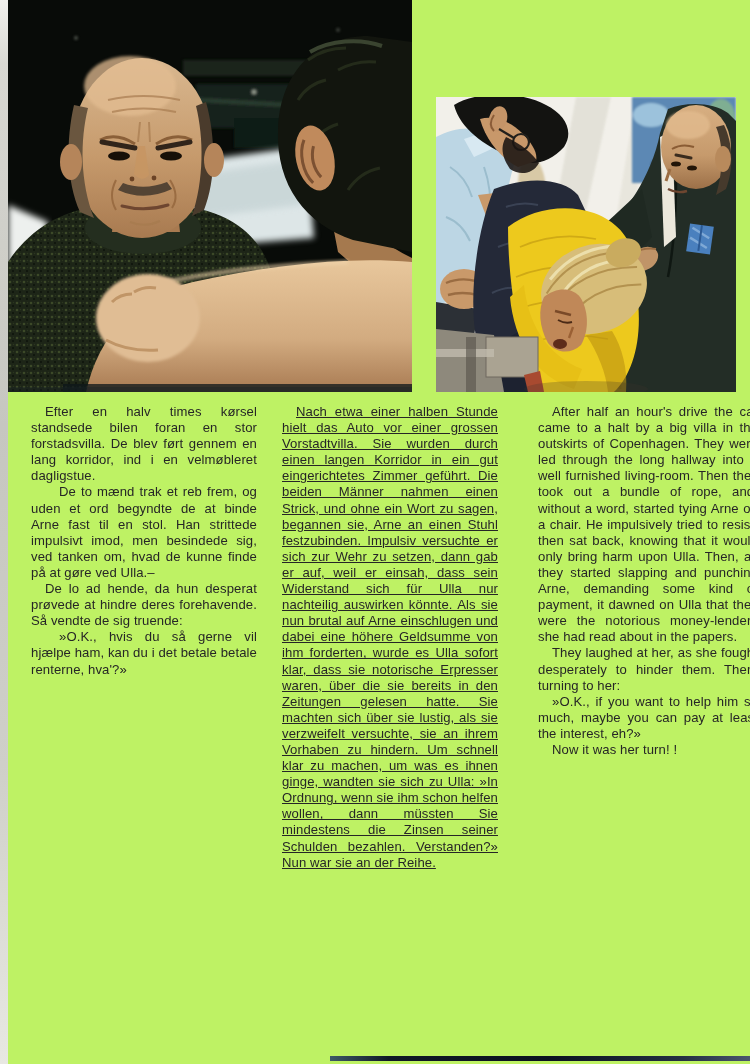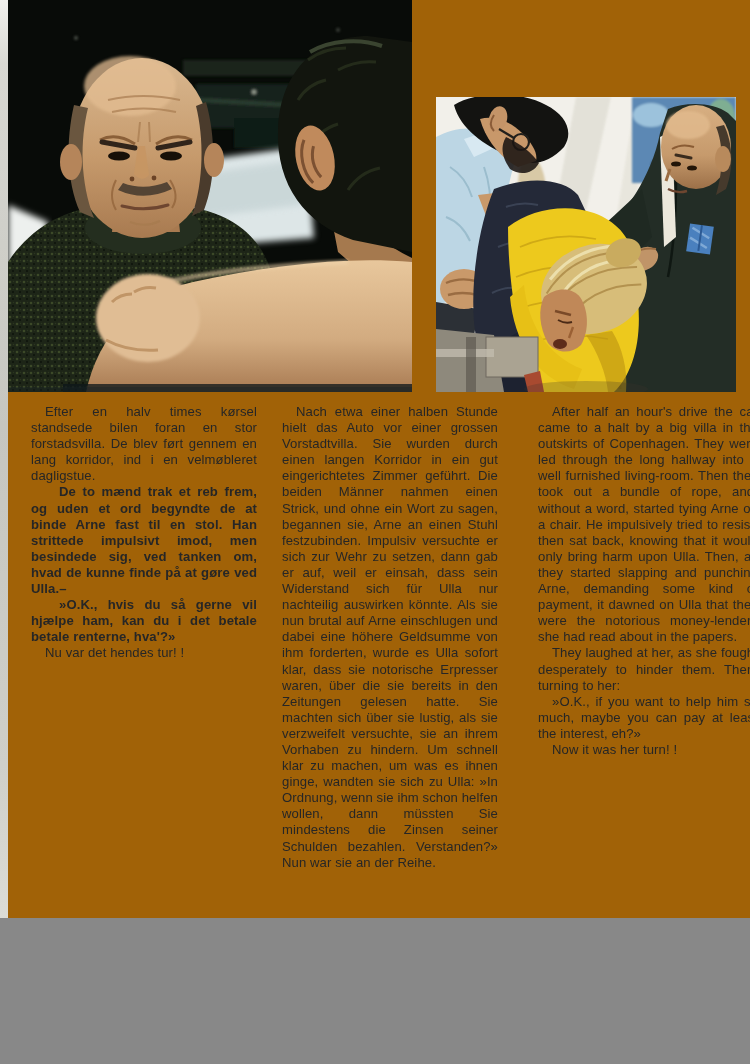--- a/index.html
+++ b/index.html
@@ -1,37 +1,37 @@
 <!DOCTYPE html>
 <html><head>
 <meta charset="utf-8">
 <style>
   html,body{margin:0;padding:0;background:#888;}
   .page{
-    position:relative;width:750px;height:918px;margin:0 auto;
-    background:#a16207;overflow:hidden;
+    position:relative;width:750px;height:1064px;margin:0 auto;
+    background:#bef264;overflow:hidden;
     font-family:"Liberation Sans",sans-serif;
   }
   .scan-edge{
     position:absolute;left:0;top:0;width:8px;height:1064px;
     background:linear-gradient(to bottom,#f2f2ee 0%,#d8d8d2 6%,#c6c6c0 40%,#cfcfc9 72%,#e8e8e2 100%);
   }
   .photo{position:absolute;margin:0;padding:0;overflow:hidden;display:block;}
   .photo svg{display:block;width:100%;height:100%;}
   .photo-left{left:8px;top:0;width:404px;height:392px;}
   .photo-right{left:436px;top:97px;width:300px;height:295px;}
   .col{
     position:absolute;top:404px;
     font-size:13.1px;line-height:16.1px;color:#262626;
     text-align:justify;letter-spacing:.1px;
   }
   .col p{margin:0;text-indent:14px;}
-  .col p.ind2{text-indent:28px;font-weight:bold;}
+  .col p.ind2{text-indent:28px;}
   .col-danish{left:31px;width:226px;}
-  .col-german{left:282px;width:216px;}
+  .col-german{left:282px;width:216px;text-decoration:underline;}
   .col-english{left:538px;width:220px;}
   .bottom-strip{
     position:absolute;left:330px;right:0;top:1056px;height:5px;
     background:linear-gradient(90deg,#3e5a66 0%,#101826 14%,#0b1220 52%,#243042 84%,#4a566e 100%);
   }
 </style>
 </head>
 <body>
 
 <div class="page">
@@ -267,22 +267,22 @@
         <rect x="30" y="240" width="10" height="55" fill="#55504a" opacity="0.6"></rect>
         <polygon points="88,278 104,274 108,295 92,295" fill="#a84a30"></polygon>
         <ellipse cx="150" cy="292" rx="62" ry="8" fill="#3a352c" opacity="0.25"></ellipse>
       </g>
     </svg>
   </figure>
 
   <div class="col col-danish">
     <p>Efter en halv times kørsel standsede bilen foran en stor forstadsvilla. De blev ført gennem en lang korridor, ind i en velmøbleret dagligstue.</p>
     <p class="ind2">De to mænd trak et reb frem, og uden et ord begyndte de at binde Arne fast til en stol. Han strittede impulsivt imod, men besindede sig, ved tanken om, hvad de kunne finde på at gøre ved Ulla.–</p>
+    <p>De lo ad hende, da hun desperat prøvede at hindre deres forehavende. Så vendte de sig truende:</p>
     <p class="ind2">»O.K., hvis du så gerne vil hjælpe ham, kan du i det betale betale renterne, hva'?»</p>
-    <p>Nu var det hendes tur! !</p>
   </div>
 
   <div class="col col-german">
     <p>Nach etwa einer halben Stunde hielt das Auto vor einer grossen Vorstadtvilla. Sie wurden durch einen langen Korridor in ein gut eingerichtetes Zimmer geführt. Die beiden Männer nahmen einen Strick, und ohne ein Wort zu sagen, begannen sie, Arne an einen Stuhl festzubinden. Impulsiv versuchte er sich zur Wehr zu setzen, dann gab er auf, weil er einsah, dass sein Widerstand sich für Ulla nur nachteilig auswirken könnte. Als sie nun brutal auf Arne einschlugen und dabei eine höhere Geldsumme von ihm forderten, wurde es Ulla sofort klar, dass sie notorische Erpresser waren, über die sie bereits in den Zeitungen gelesen hatte. Sie machten sich über sie lustig, als sie verzweifelt versuchte, sie an ihrem Vorhaben zu hindern. Um schnell klar zu machen, um was es ihnen ginge, wandten sie sich zu Ulla: »In Ordnung, wenn sie ihm schon helfen wollen, dann müssten Sie mindestens die Zinsen seiner Schulden bezahlen. Verstanden?» Nun war sie an der Reihe.</p>
   </div>
 
   <div class="col col-english">
     <p>After half an hour's drive the car came to a halt by a big villa in the outskirts of Copenhagen. They were led through the long hallway into a well furnished living-room. Then they took out a bundle of rope, and, without a word, started tying Arne on a chair. He impulsively tried to resist, then sat back, knowing that it would only bring harm upon Ulla. Then, as they started slapping and punching Arne, demanding some kind of payment, it dawned on Ulla that they were the notorious money-lenders she had read about in the papers.</p>
     <p>They laughed at her, as she fought desperately to hinder them. Then, turning to her:</p>
     <p>»O.K., if you want to help him so much, maybe you can pay at least the interest, eh?»</p>

